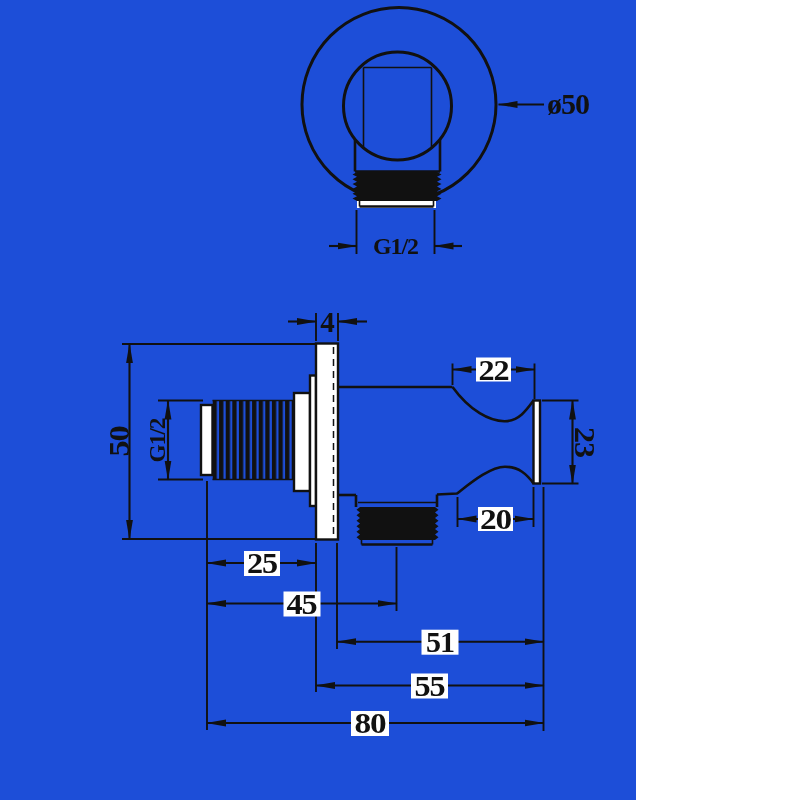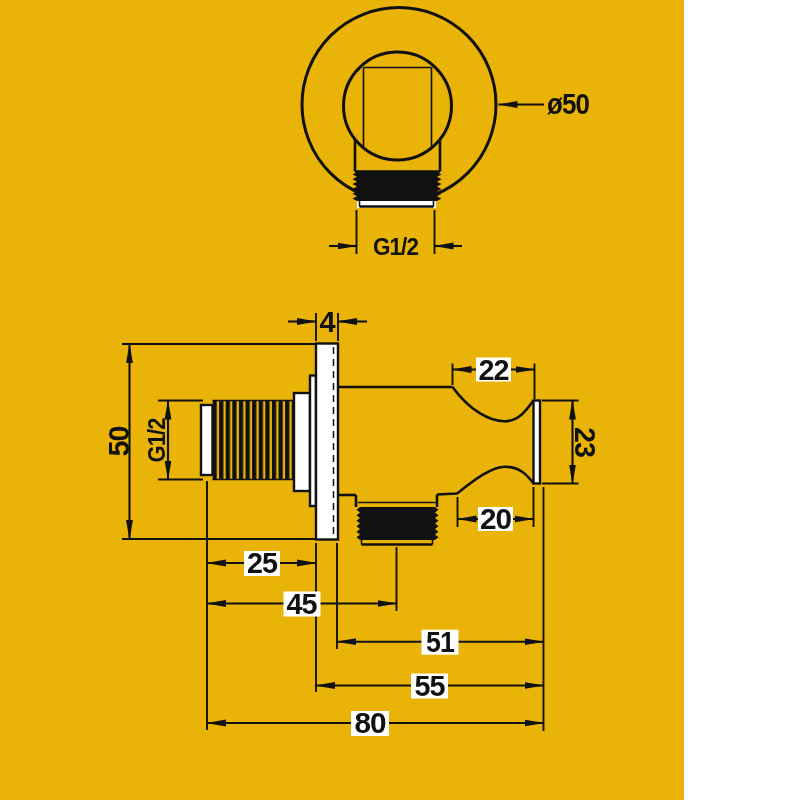--- a/index.html
+++ b/index.html
@@ -1,17 +1,17 @@
 <!DOCTYPE html>
 <html><head>
 <meta charset="utf-8">
 <style>
   html,body{margin:0;padding:0;background:#ffffff;}
-  .stage{position:relative;width:684px;height:800px;background:#eab308;overflow:hidden;
-         font-family:Liberation Sans, sans-serif;}
+  .stage{position:relative;width:636px;height:800px;background:#1d4ed8;overflow:hidden;
+         font-family:Liberation Serif, serif;}
   svg{display:block}
   .part{fill:none;stroke:#111111;stroke-width:2.6;stroke-linejoin:round;stroke-linecap:butt;}
   .part-thin{fill:none;stroke:#111111;stroke-width:1.6;}
   .circ{fill:none;stroke:#111111;stroke-width:3;}
   .whitefill{fill:#ffffff;stroke:#111111;stroke-width:2.4;}
   .solid{fill:#111111;stroke:none;}
   .dim{fill:none;stroke:#111111;stroke-width:2.1;}
   .ext{fill:none;stroke:#111111;stroke-width:1.9;}
   .hid{fill:none;stroke:#111111;stroke-width:1.5;stroke-dasharray:7 5;}
   .gap{fill:#ffffff;stroke:none;}

